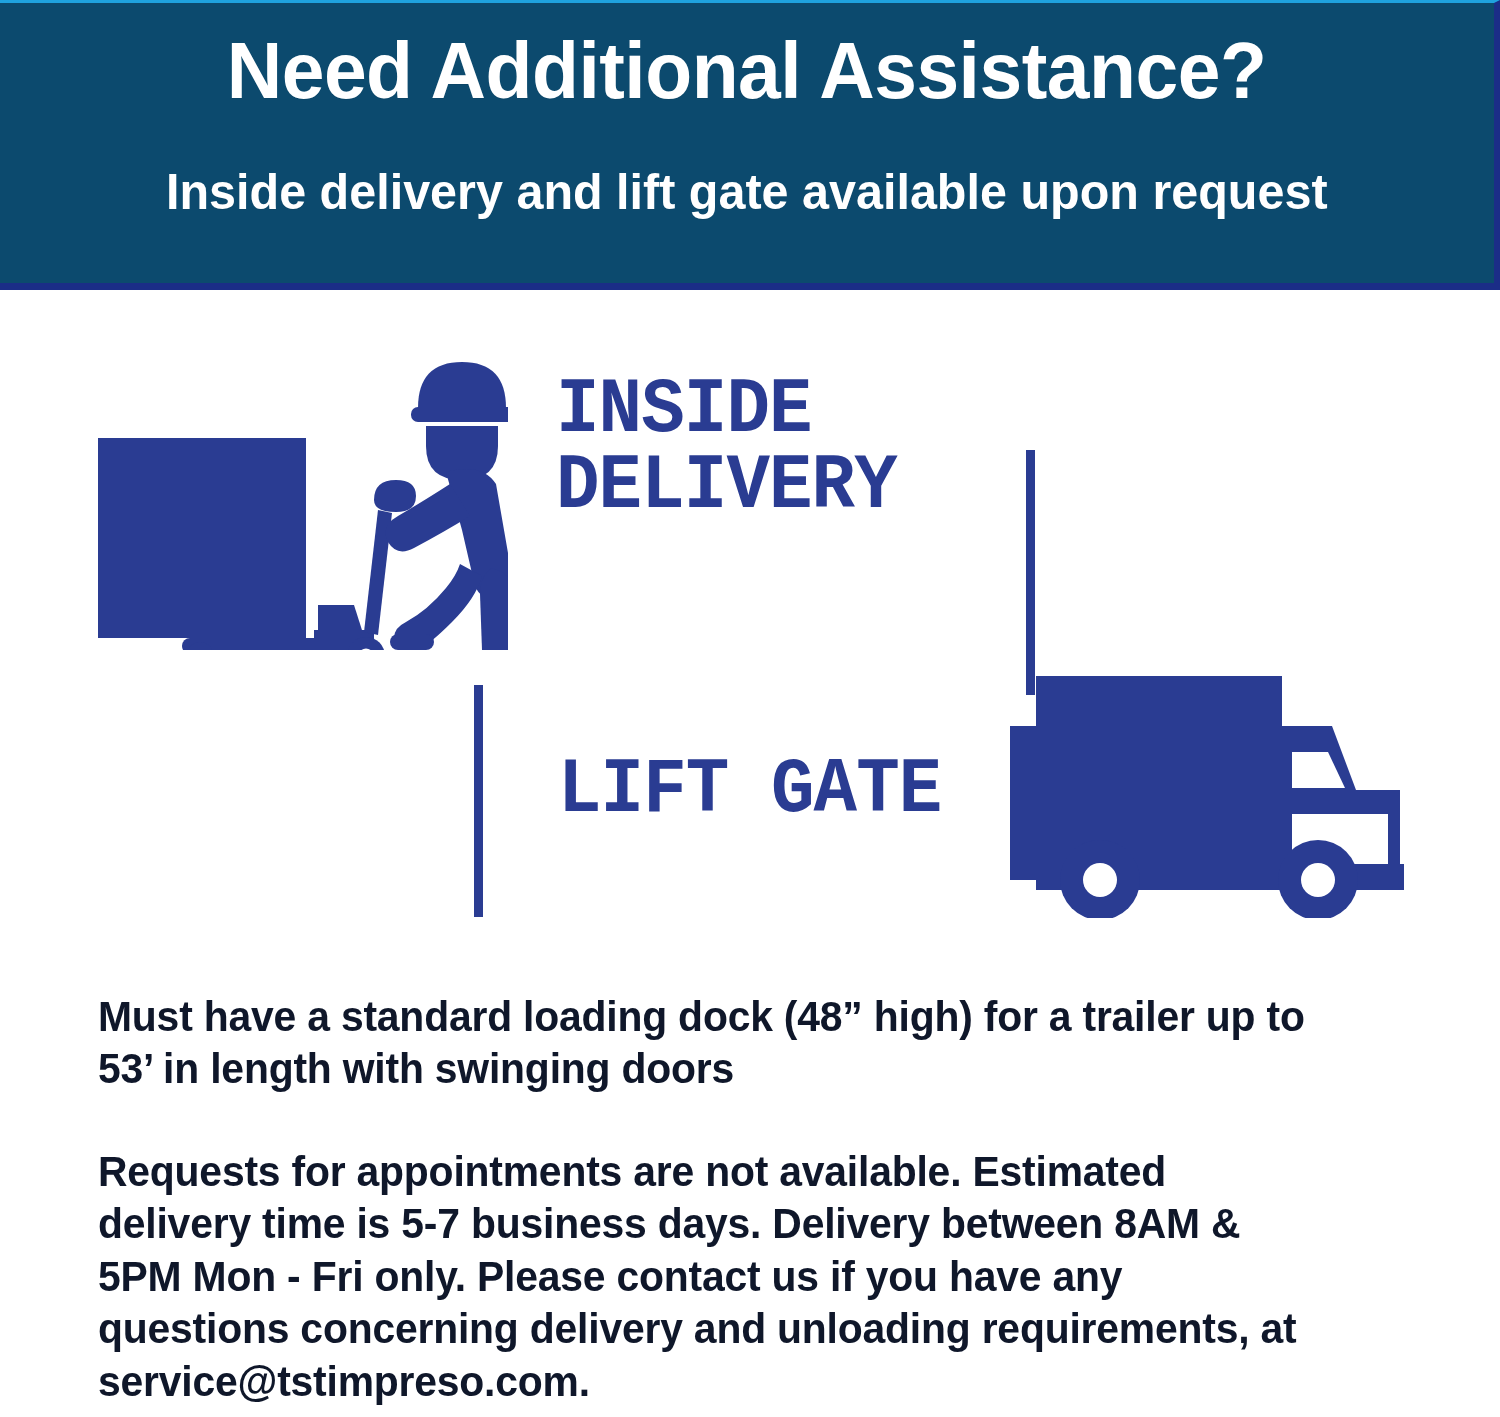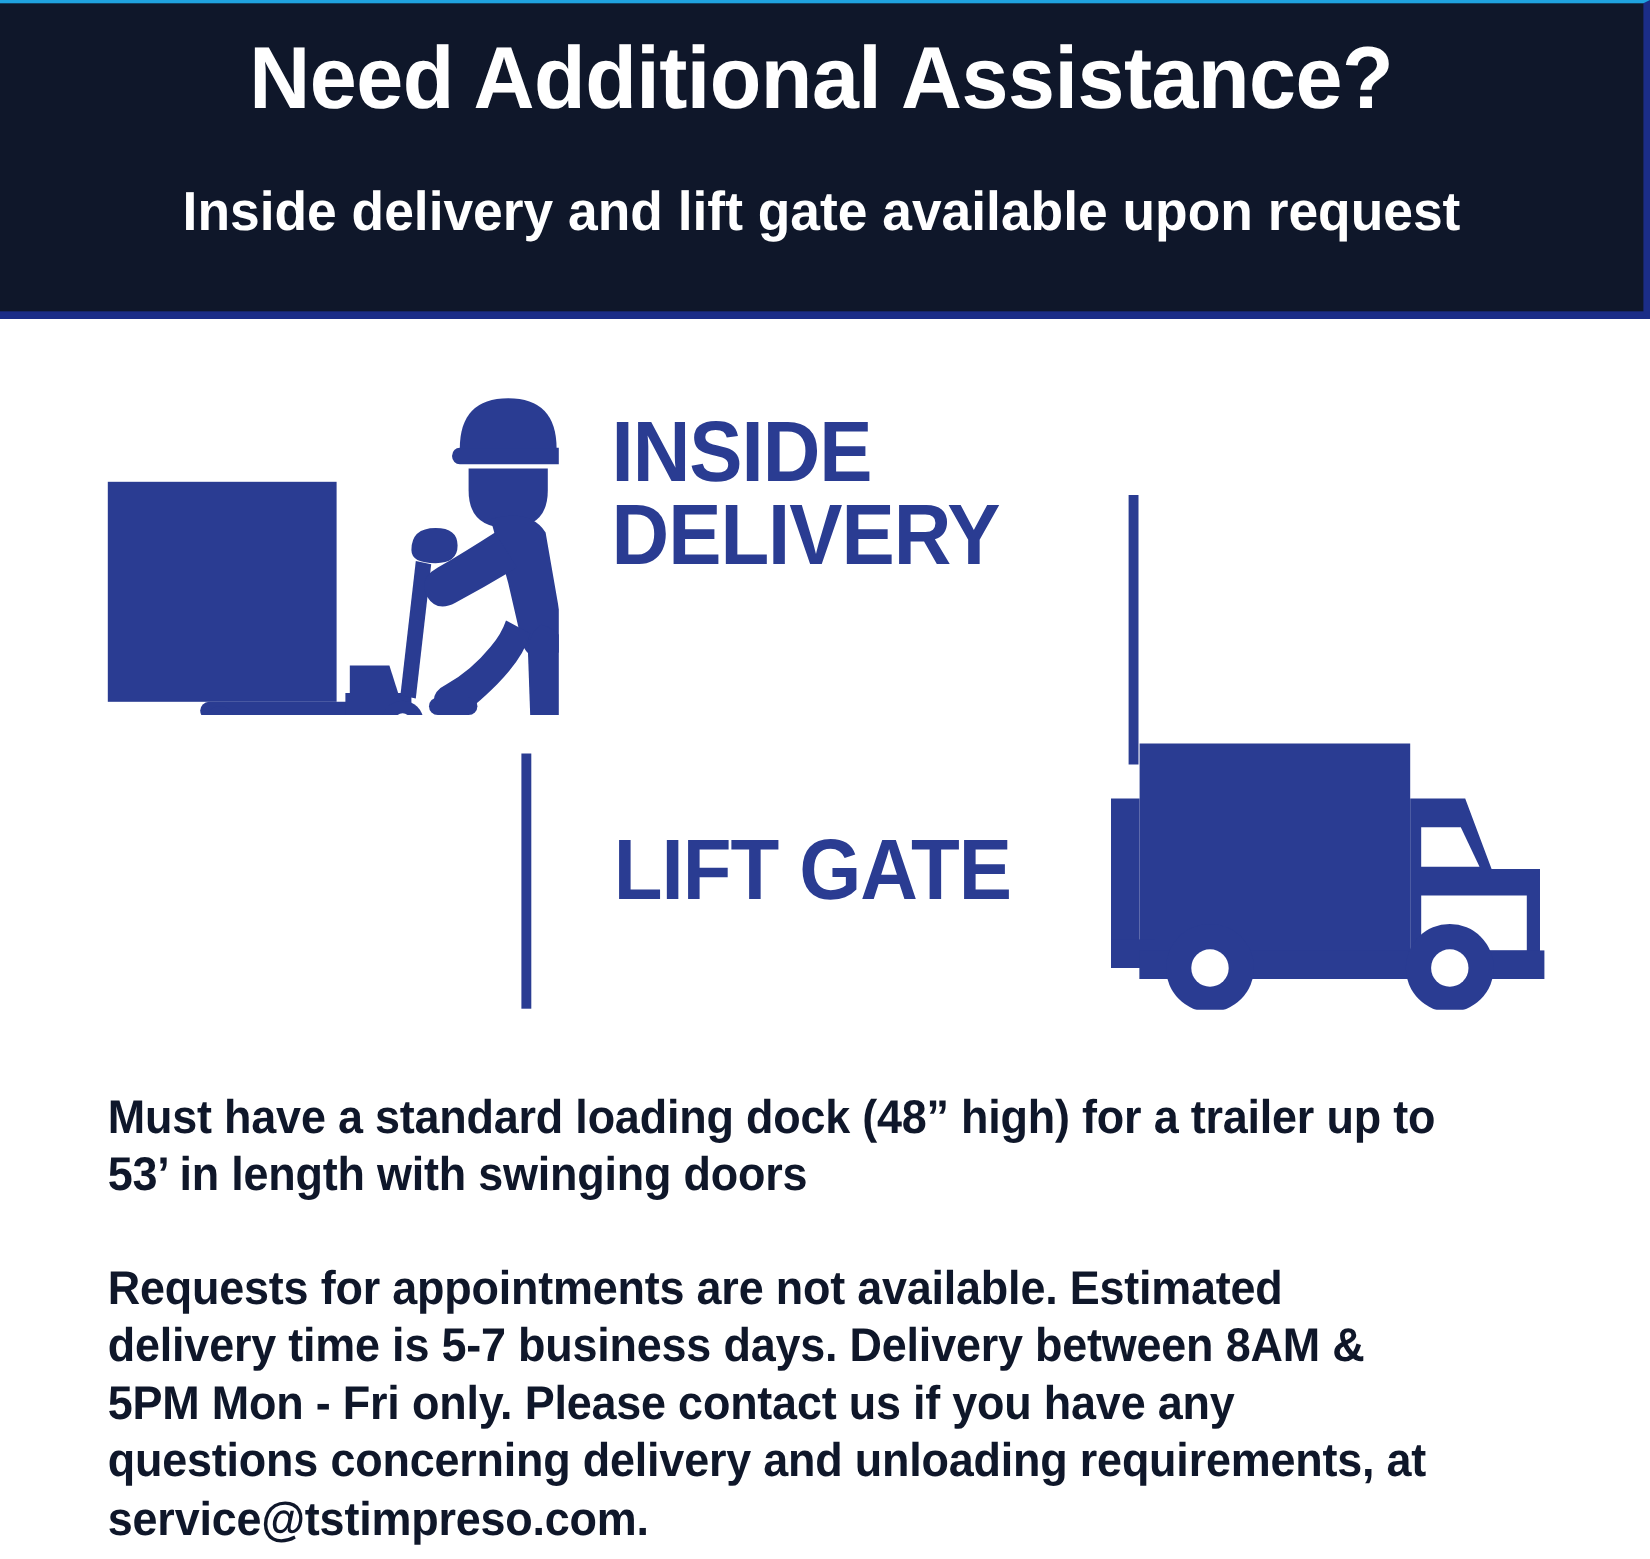--- a/index.html
+++ b/index.html
@@ -18,21 +18,21 @@
     overflow: hidden;
   }
 
   
   .banner {
     position: absolute;
     left: 0;
     top: 0;
     width: 1500px;
     height: 290px;
-    background: #0f172a;
+    background: #0c4a6e;
     box-sizing: border-box;
     border-bottom: 7px solid #1B2D87;
     border-right: 6px solid #1B2D87;
     border-top: 3px solid #1FA2DF;
     display: flex;
     flex-direction: column;
     align-items: center;
     justify-content: flex-start;
   }
   .banner-title {
@@ -57,20 +57,21 @@
     text-shadow: 0 1px 0 rgba(0,0,0,0.06);
   }
 
   
   .rows {
     position: absolute;
     left: 0;
     top: 290px;
     width: 1500px;
     height: 680px;
+    font-family: Liberation Mono, monospace;
   }
 
   .row-inside {
     position: absolute;
     left: 0;
     top: 60px;
     width: 1500px;
     height: 310px;
   }
   .row-lift {

